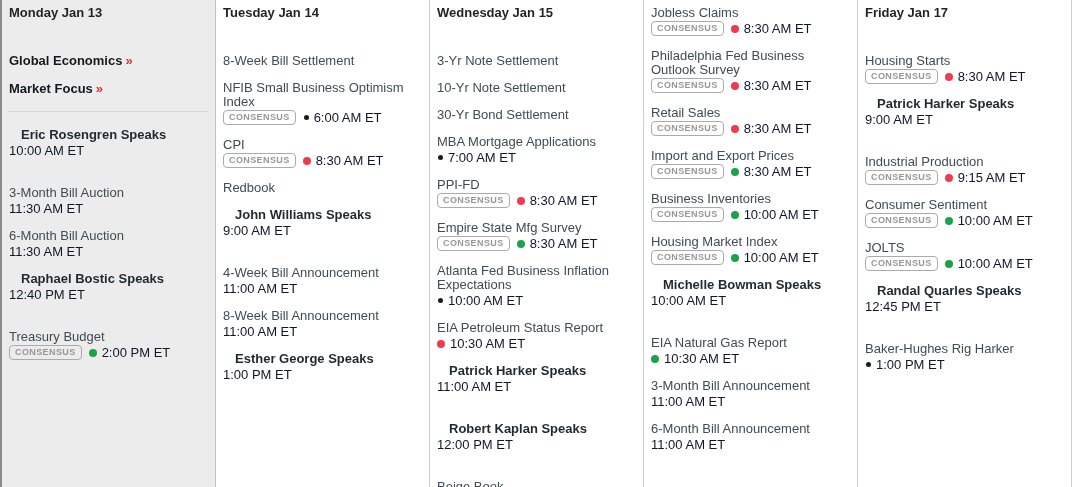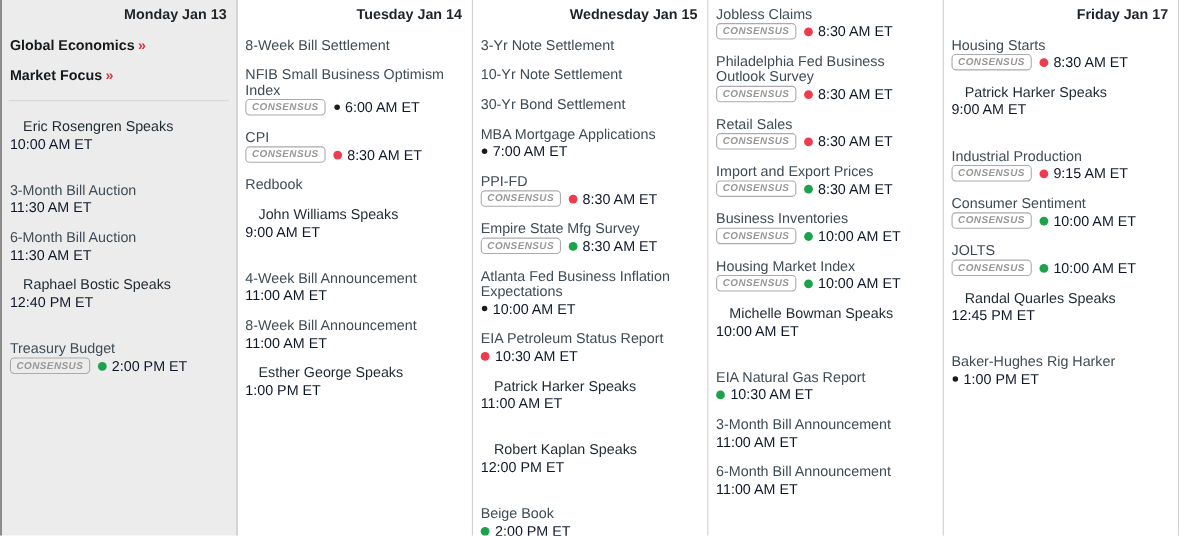--- a/index.html
+++ b/index.html
@@ -17,51 +17,50 @@
     width:214px; flex:none; box-sizing:border-box;
     border-right:1px solid #cfcfcf;
     padding:6px 9px 0 7px;
   }
   .day-col:last-child { flex:1; }
   .day-col.highlighted {
     background:#ececec;
     border-right:1px solid #c0c0c0;
   }
   .day-header {
-    text-align:right; font-size:13px; font-weight:bold;
-    color:#1d2329; line-height:14px; margin-bottom:14px;
+    text-align:left; font-size:13px; font-weight:bold;
+    color:#1d2329; line-height:14px; margin-bottom:34px;
   }
   .quick-link {
     font-size:13px; font-weight:bold; color:#15191c;
     line-height:14px; margin-bottom:14px; cursor:pointer;
   }
   .quick-link .arrow { color:#d5323f; margin-left:3px; font-weight:bold; }
   .links-divider {
     border:none; border-top:1px solid #d8d8d8;
     margin:15px -2px 16px -1px; height:0;
   }
   .event { margin-bottom:13px; }
   .event.speech { margin-bottom:28px; }
   .event-name {
     font-size:13px; line-height:14px; color:#3e4c55;
   }
-  .event.speech .event-name { font-weight:normal; color:#1f2930;padding-left:12px; }
+  .event.speech .event-name { font-weight:bold; color:#1f2930;padding-left:12px; }
   .event-meta {
     display:flex; align-items:center;
     margin-top:1px; height:15px;
   }
   .event-meta .time { font-size:13px; color:#0f172a; line-height:14px; }
   .consensus-badge {
     display:inline-block;
     font-size:9px; font-weight:bold; color:#979797;
     border:1px solid #ababab; border-radius:4px;
     padding:1px 5px; line-height:11px; letter-spacing:.4px;
     margin-right:7px; background:transparent; cursor:pointer;
     flex:none;
-    font-style:italic;
   }
   .dot { border-radius:50%; margin-right:5px; flex:none; display:inline-block; }
   .dot-red   { width:8px; height:8px; }
   .dot-green { width:8px; height:8px; }
   .dot-black { width:5px; height:5px; margin-left:1px; }
 </style>
 <style>.day-col.highlighted{background:#ececec;}.quick-link .arrow{color:#d5323f;}.dot-red{background:#ee3b4e;}.dot-green{background:#1ba24b;}.dot-black{background:#1a1a1a;}</style></head>
 <body>
 
 <div class="calendar">

